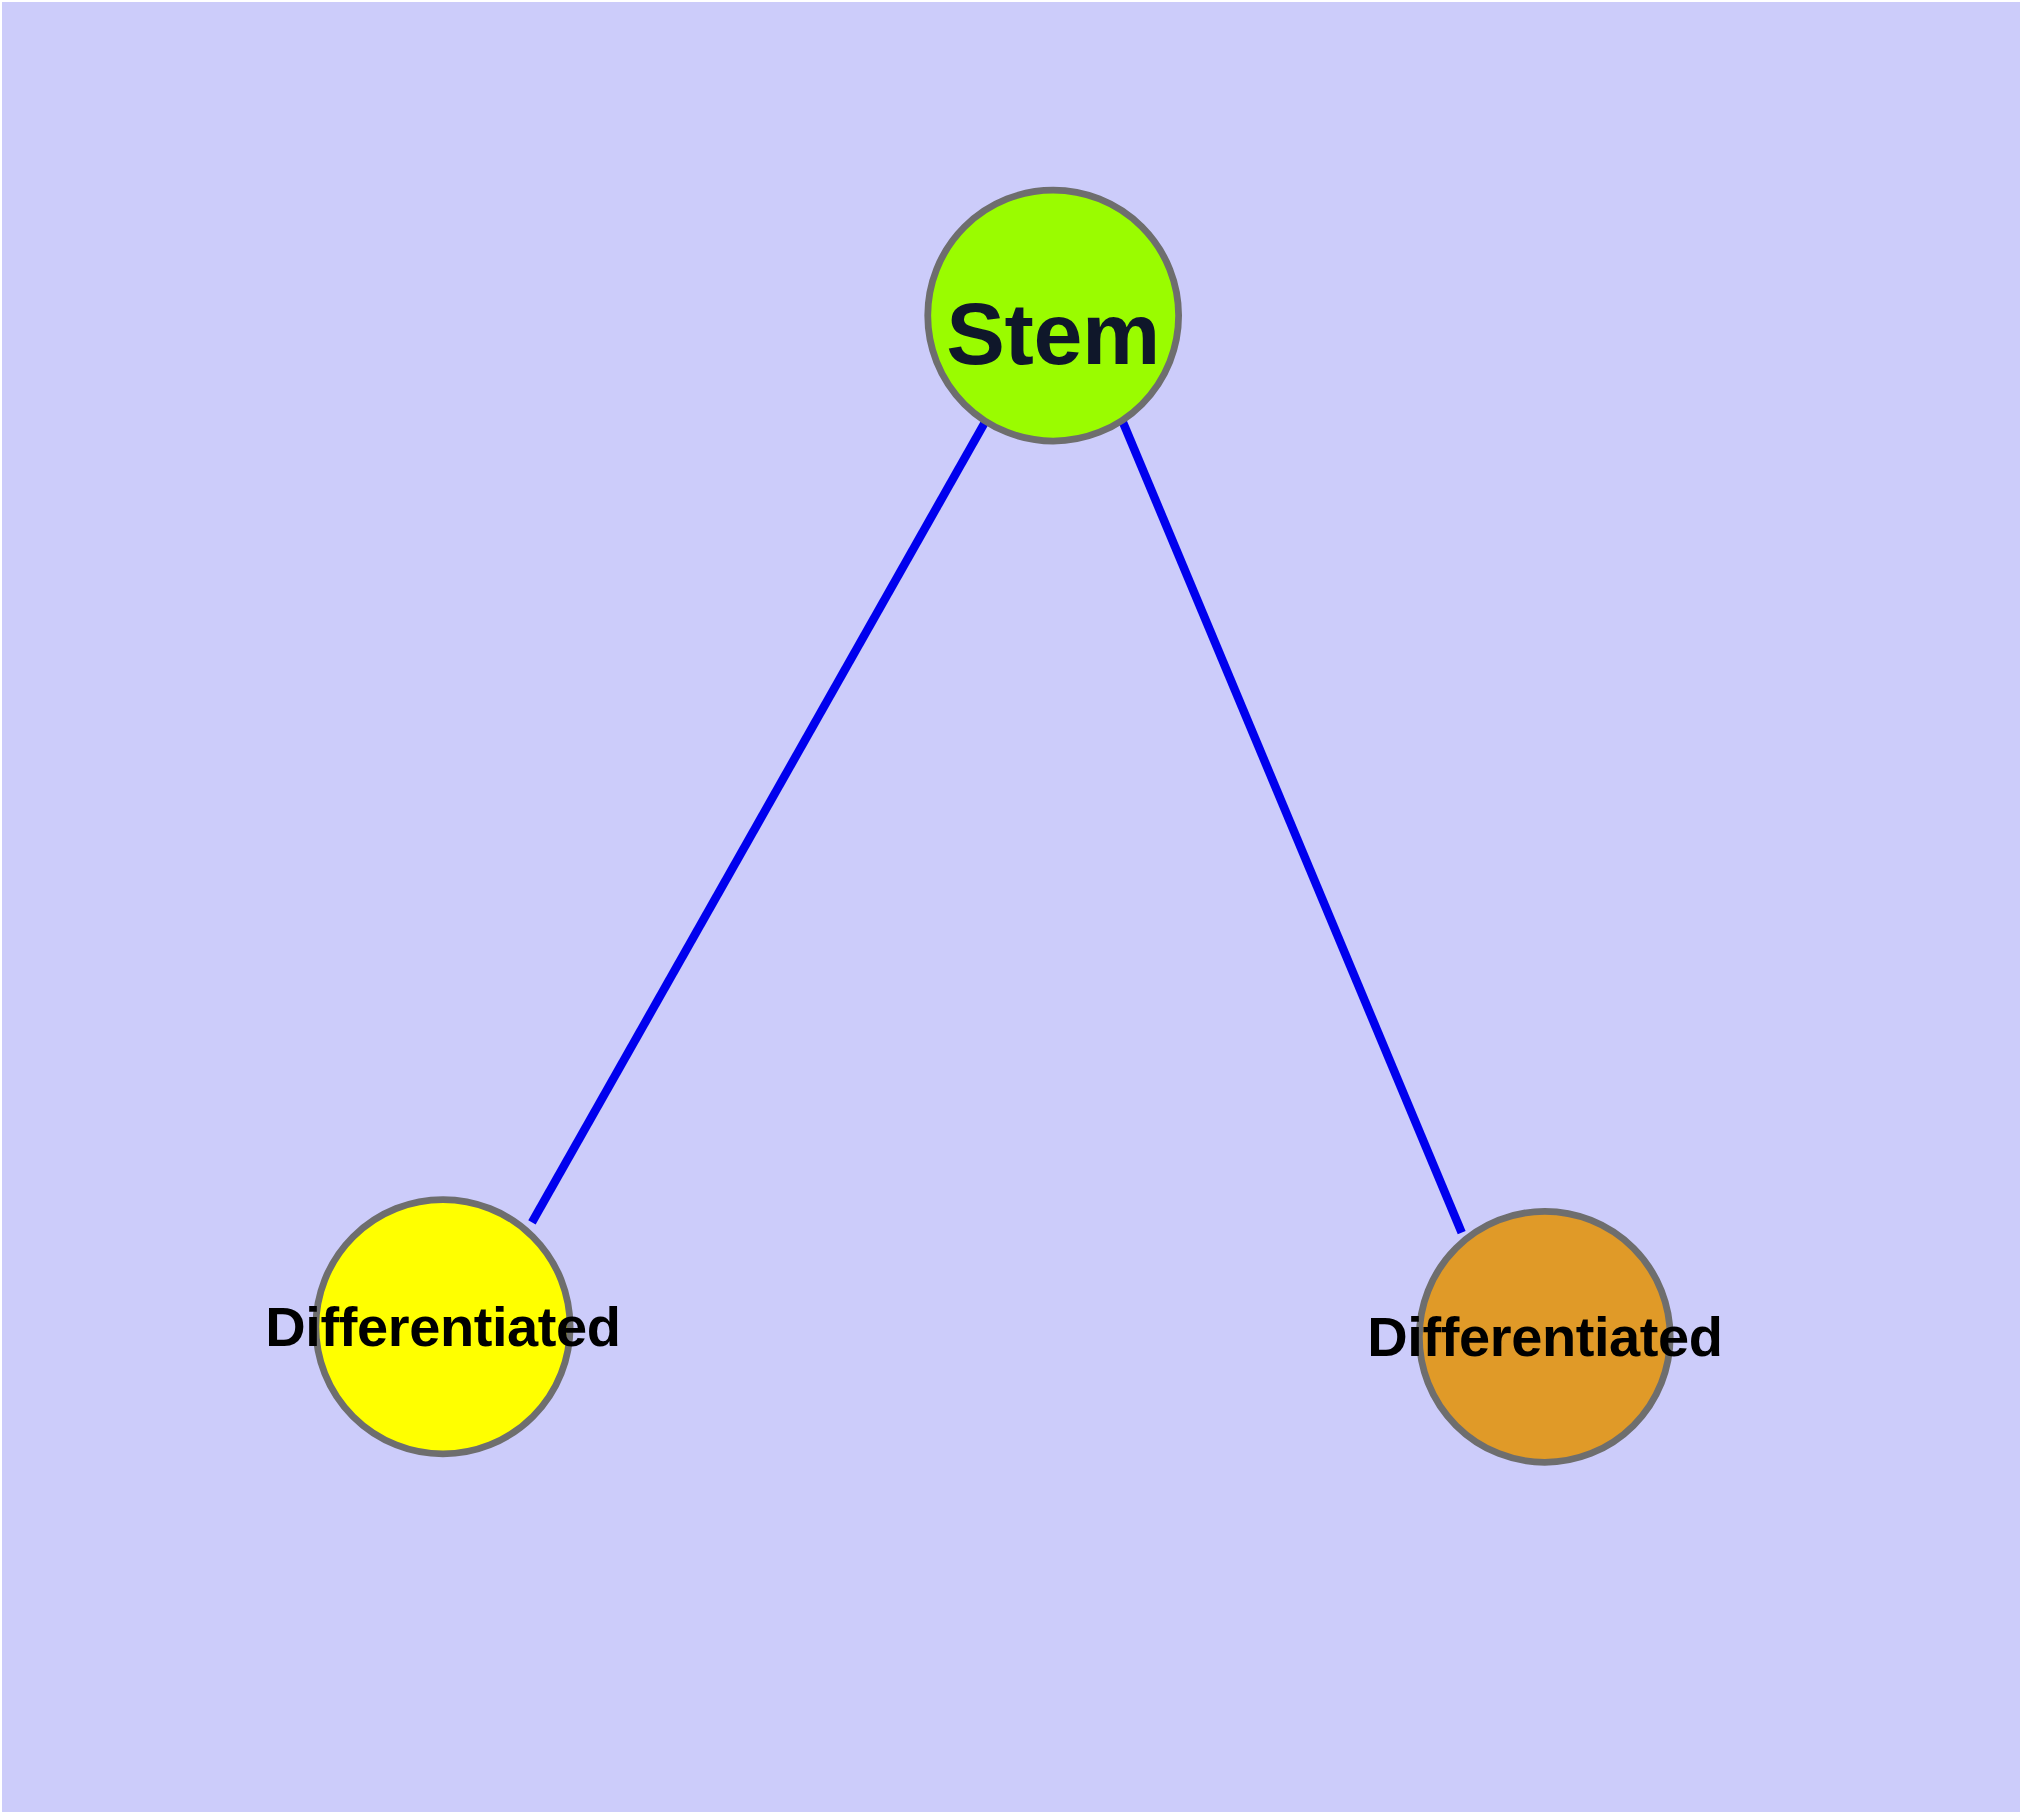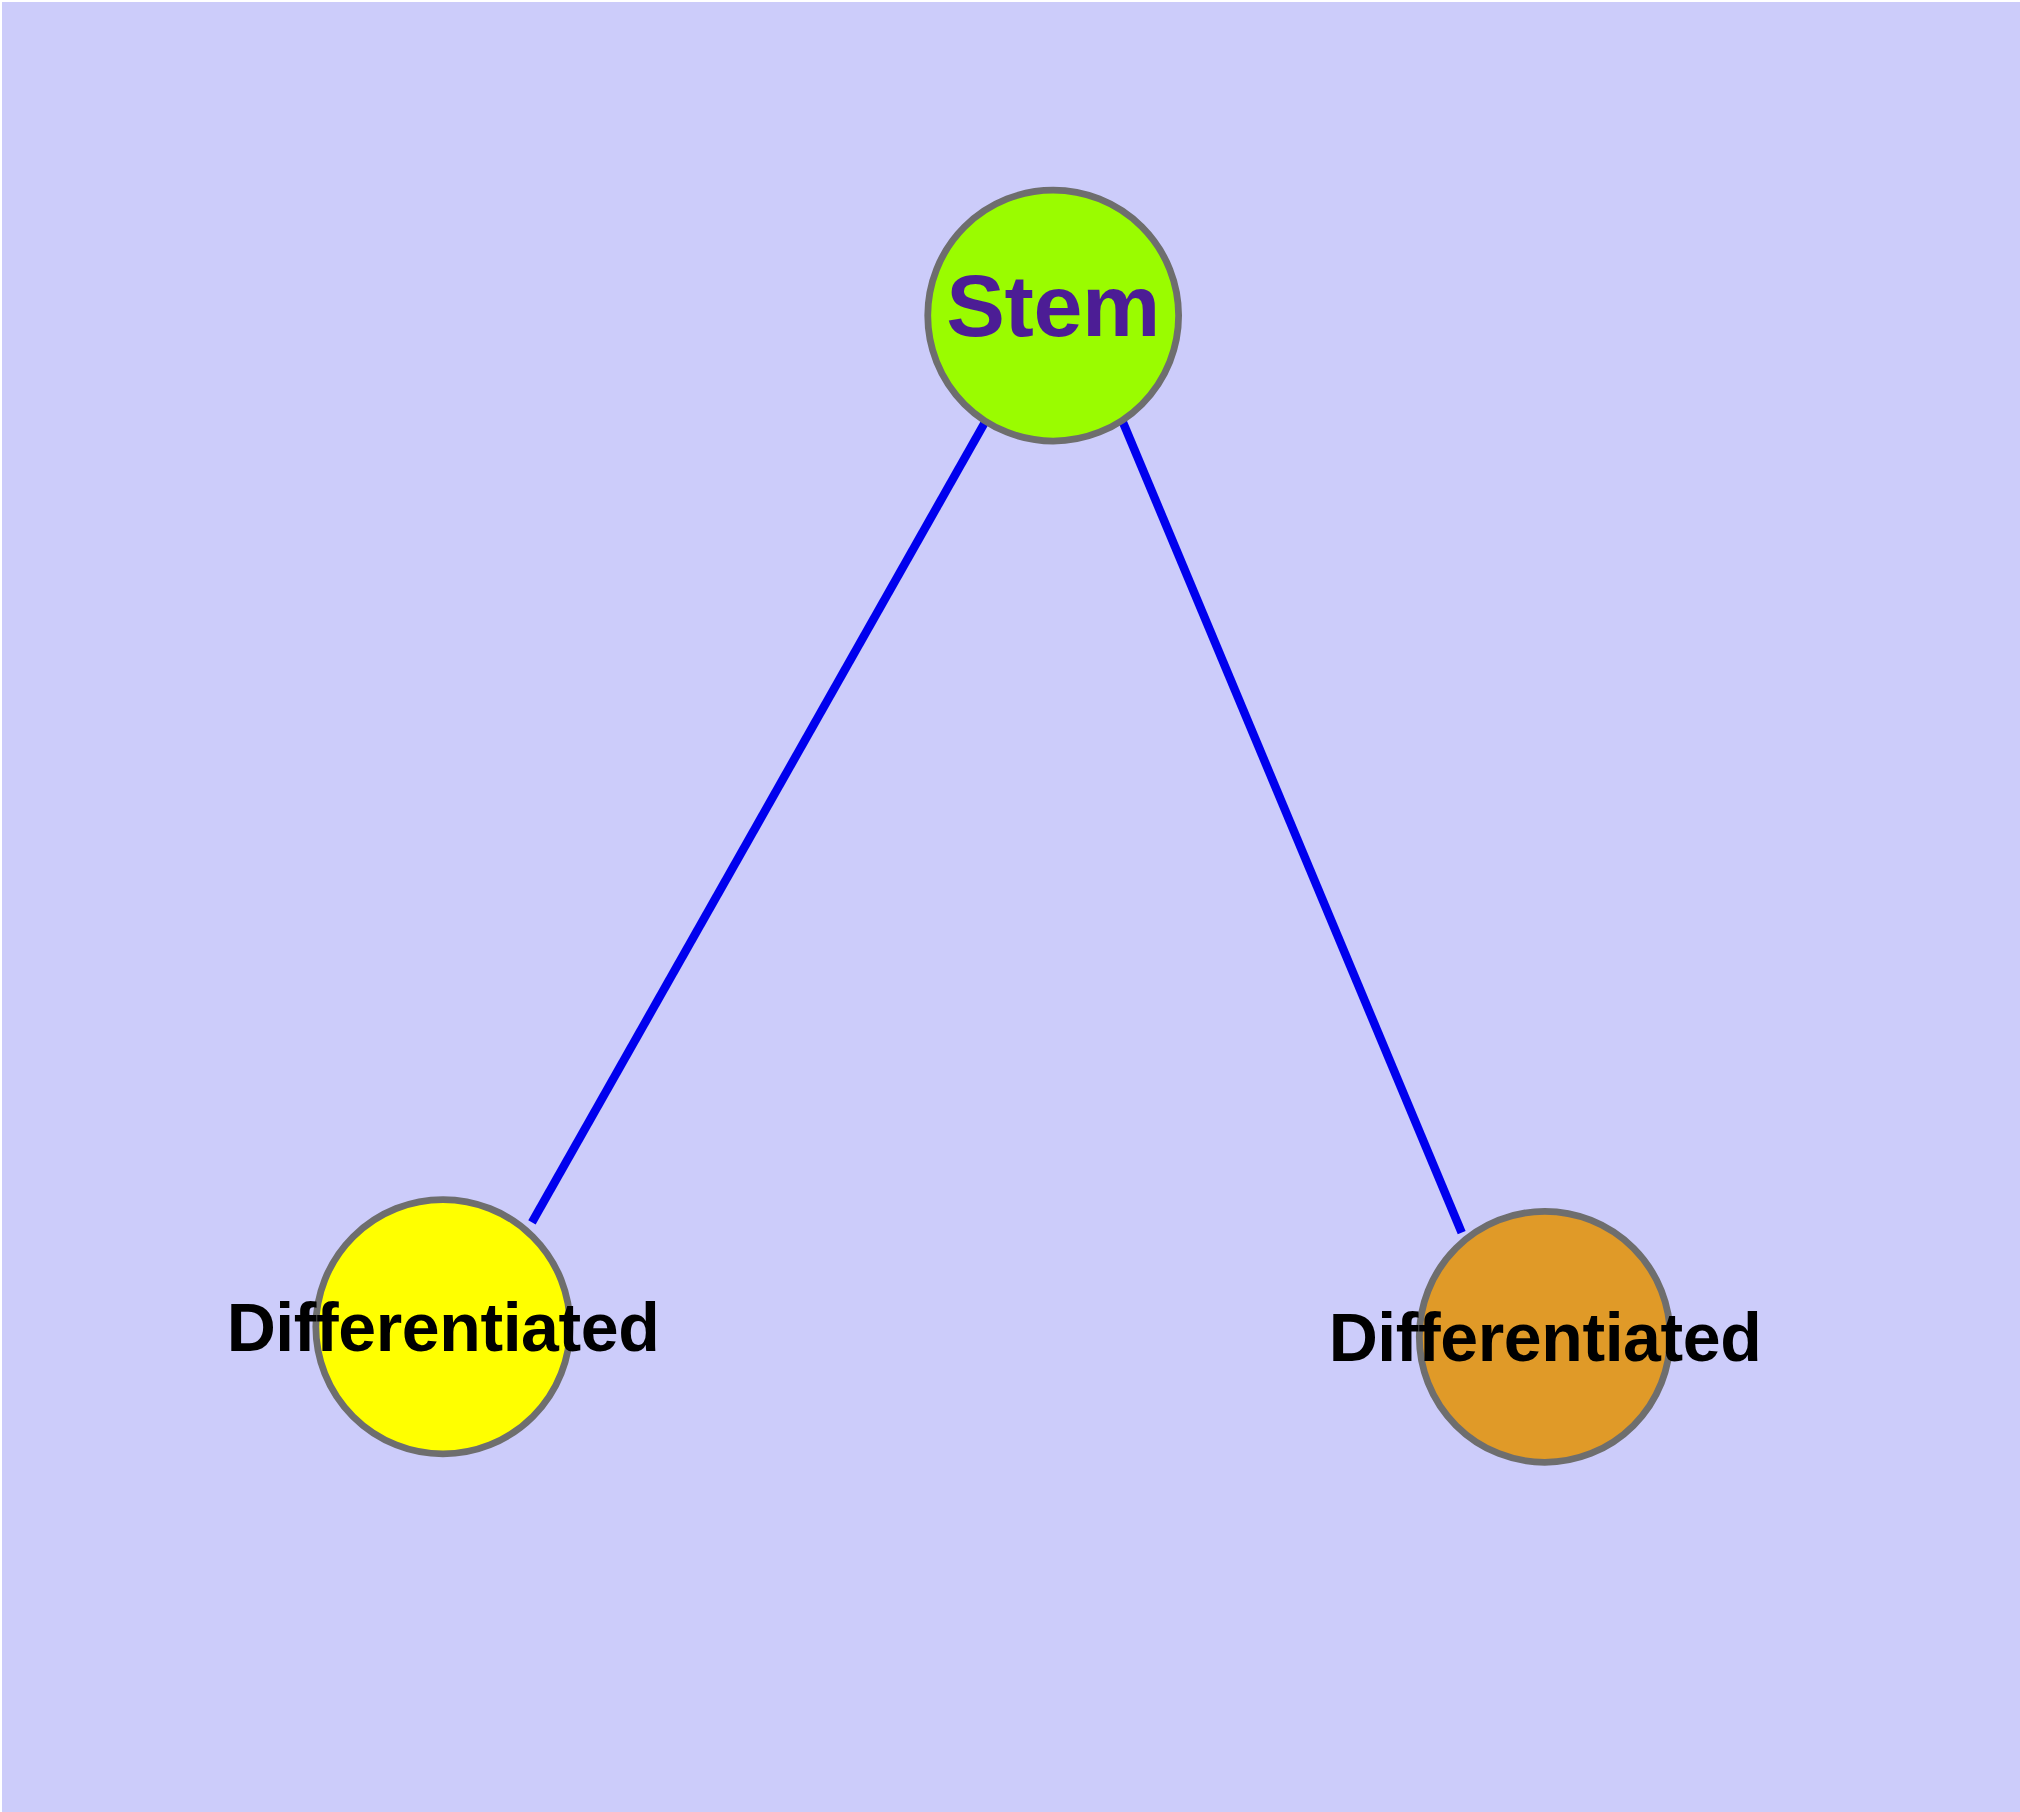--- a/index.html
+++ b/index.html
@@ -38,40 +38,40 @@
     font-weight: bold;
     line-height: 1.04;
     white-space: pre;
     pointer-events: none;
     letter-spacing: -0.4px;
   }
   .label-stem {
     font-size: 88px;
   }
   .label-leaf {
-    font-size: 68px;
+    font-size: 56px;
   }
 </style>
 </head>
 <body>
 
 <div id="graph-canvas">
 
   <svg id="graph-svg" viewBox="0 0 2384 2138" aria-hidden="true">
     <g id="edge-layer">
         <line x1="1160" y1="495" x2="625" y2="1440" stroke="#0000ee" stroke-width="10" stroke-linecap="butt"></line>
         <line x1="1322" y1="495" x2="1722" y2="1452" stroke="#0000ee" stroke-width="10" stroke-linecap="butt"></line>
       </g>
     <g id="node-layer">
         <circle cx="1240" cy="370" r="148" fill="#9afc00" stroke="#6e6e6e" stroke-width="8"></circle>
         <circle cx="520" cy="1563" r="150" fill="#ffff00" stroke="#6e6e6e" stroke-width="8"></circle>
         <circle cx="1820" cy="1575" r="148" fill="#e09a28" stroke="#6e6e6e" stroke-width="8"></circle>
       </g>
   </svg>
 
   <div id="label-layer">
-      <div class="node-label label-stem" style="left: 1051px; top: 304px; color: #4c1d95;"><div>Stem</div></div>
+      <div class="node-label label-stem" style="left: 1051px; top: 332px; color: #0f172a;"><div>Stem</div></div>
       <div class="node-label label-leaf" style="left: 441px; top: 1325px; color: rgb(0, 0, 0);"><div>Differentiated</div></div>
       <div class="node-label label-leaf" style="left: 1543px; top: 1335px; color: rgb(0, 0, 0);"><div>Differentiated</div></div>
     </div>
 
 </div>
 
 
 </body></html>

